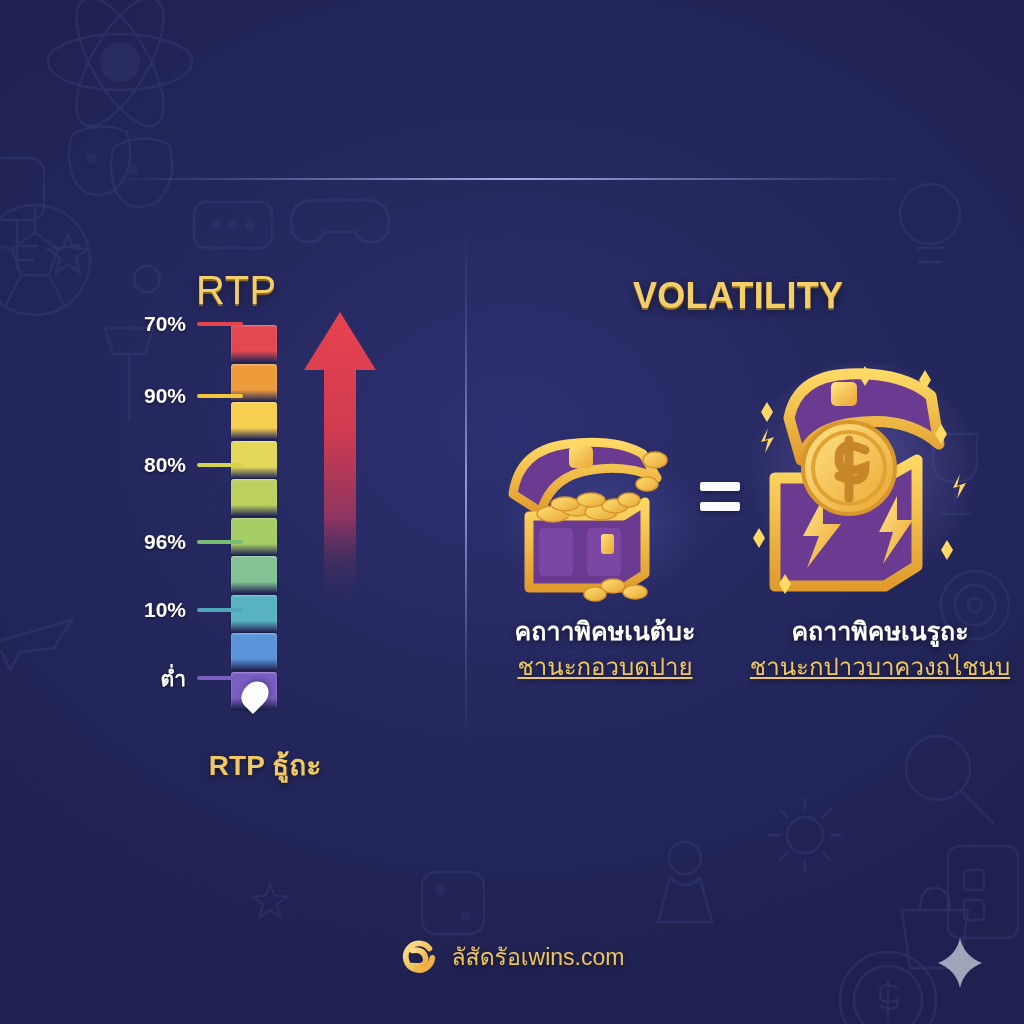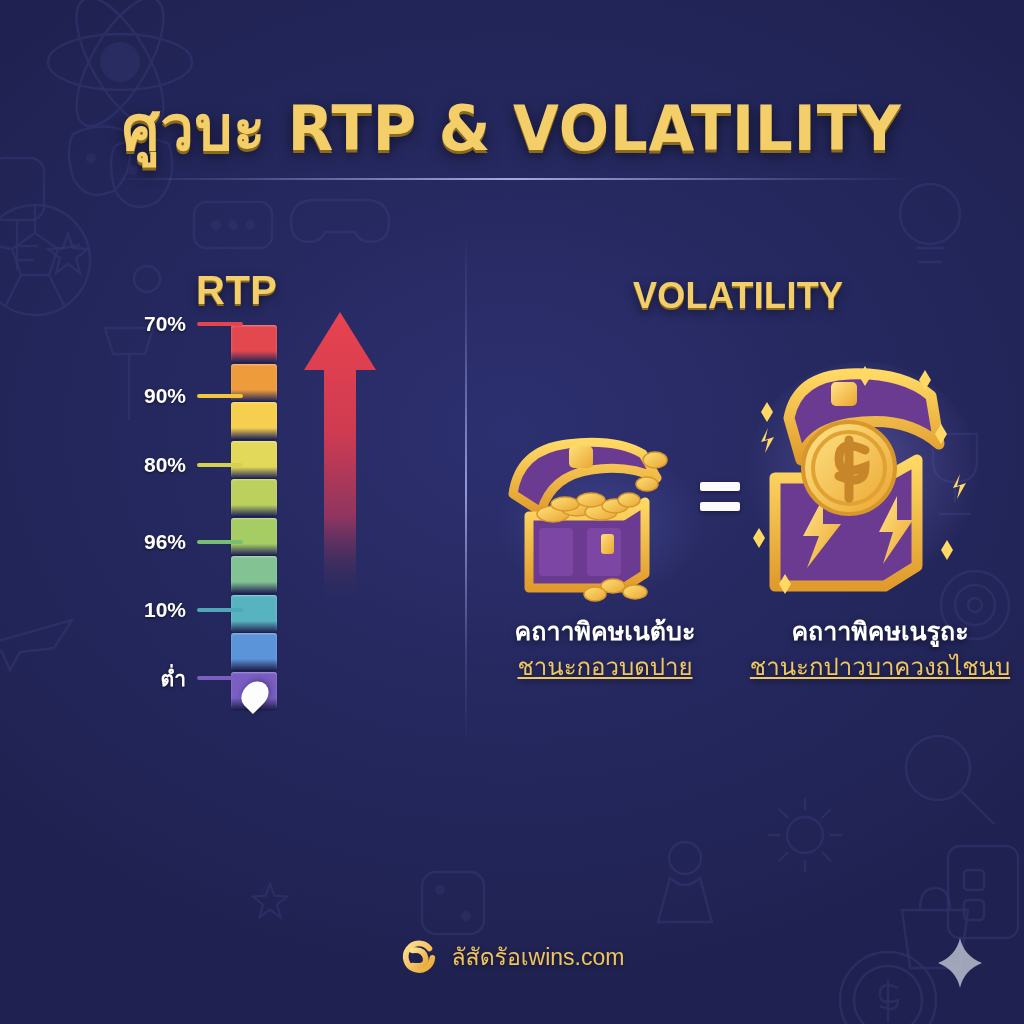--- a/index.html
+++ b/index.html
@@ -42,21 +42,21 @@
 
   
   .v-divider{
     position:absolute; left:465px; top:232px; width:2px; height:512px;
     background:linear-gradient(180deg,rgba(150,158,230,0) 0%,rgba(150,158,230,.20) 18%,rgba(176,182,245,.78) 50%,rgba(150,158,230,.20) 82%,rgba(150,158,230,0) 100%);
   }
 
   
   .rtp-heading{
     position:absolute; left:196px; top:268px;
-    font-size:40px; font-weight:bold; color:#f4cf69;
+    font-size:40px; font-weight:normal; color:#f4cf69;
     text-shadow:0 2px 0 #8a6a1d, 0 4px 10px rgba(0,0,0,.5);
     letter-spacing:.5px;
   }
   .scale{ position:absolute; left:231px; top:325px; width:46px; }
   .seg{ width:46px; height:37px; border-radius:3px; margin-bottom:1.5px;
         box-shadow:inset 0 1px 2px rgba(255,255,255,.35), 0 1px 2px rgba(0,0,0,.3); }
   .ticks{ position:absolute; left:120px; top:300px; width:120px; height:400px; }
   .tick-row{ position:absolute; left:0; width:160px; height:20px; display:flex; align-items:center; }
   .tick-label{ width:66px; text-align:right; color:#ffffff; font-size:21px; font-weight:bold;
                text-shadow:0 1px 3px rgba(0,0,0,.6); }
@@ -202,23 +202,20 @@
       <circle cx="45" cy="45" r="34"></circle>
         <circle cx="45" cy="45" r="20"></circle>
         <circle cx="45" cy="45" r="7"></circle>
     </svg>
     <svg class="dood" style="left:880px;top:870px;" width="110" height="110" viewBox="0 0 110 110">
       <path d="M22 40 h66 l-8 58 h-50z"></path>
       <path d="M40 40 q0 -22 15 -22 q15 0 15 22"></path>
     </svg>
   </div>
 
-  <div class="title-wrap">
-    <div class="title">ศูวบะ RTP &amp; VOLATILITY</div>
-  </div>
   <div class="title-rule"></div>
   <div class="v-divider"></div>
 
   <div class="rtp-heading">RTP</div>
 
   <div class="scale" id="scale">
       <div class="seg" style="background: linear-gradient(rgb(228, 72, 79) 0%, rgb(228, 72, 79) 70%, rgba(0, 0, 0, 0.12) 100%);"></div>
       <div class="seg" style="background: linear-gradient(rgb(238, 155, 60) 0%, rgb(238, 155, 60) 70%, rgba(0, 0, 0, 0.12) 100%);"></div>
       <div class="seg" style="background: linear-gradient(rgb(247, 207, 79) 0%, rgb(247, 207, 79) 70%, rgba(0, 0, 0, 0.12) 100%);"></div>
       <div class="seg" style="background: linear-gradient(rgb(226, 216, 90) 0%, rgb(226, 216, 90) 70%, rgba(0, 0, 0, 0.12) 100%);"></div>
@@ -263,20 +260,21 @@
         <stop offset="0%" stop-color="#e8434f"></stop>
         <stop offset="42%" stop-color="#cf3b51"></stop>
         <stop offset="72%" stop-color="#8e3560"></stop>
         <stop offset="100%" stop-color="#2a2c5c" stop-opacity="0.15"></stop>
       </linearGradient>
     </defs>
     <path d="M40 4 L76 62 L56 62 L56 290 L24 290 L24 62 L4 62 Z" fill="url(#arrGrad)"></path>
   </svg>
 
   <div class="rtp-caption">
+    <span class="l1">RTP ธู้ถะ</span>
   </div>
 
   <div class="vol-heading">VOLATILITY</div>
 
   <svg class="chest chest-a" viewBox="0 0 220 175">
     <defs>
       <linearGradient id="gld" x1="0" y1="0" x2="0" y2="1">
         <stop offset="0%" stop-color="#ffd964"></stop>
           <stop offset="100%" stop-color="#e09b2c"></stop>
       </linearGradient>

